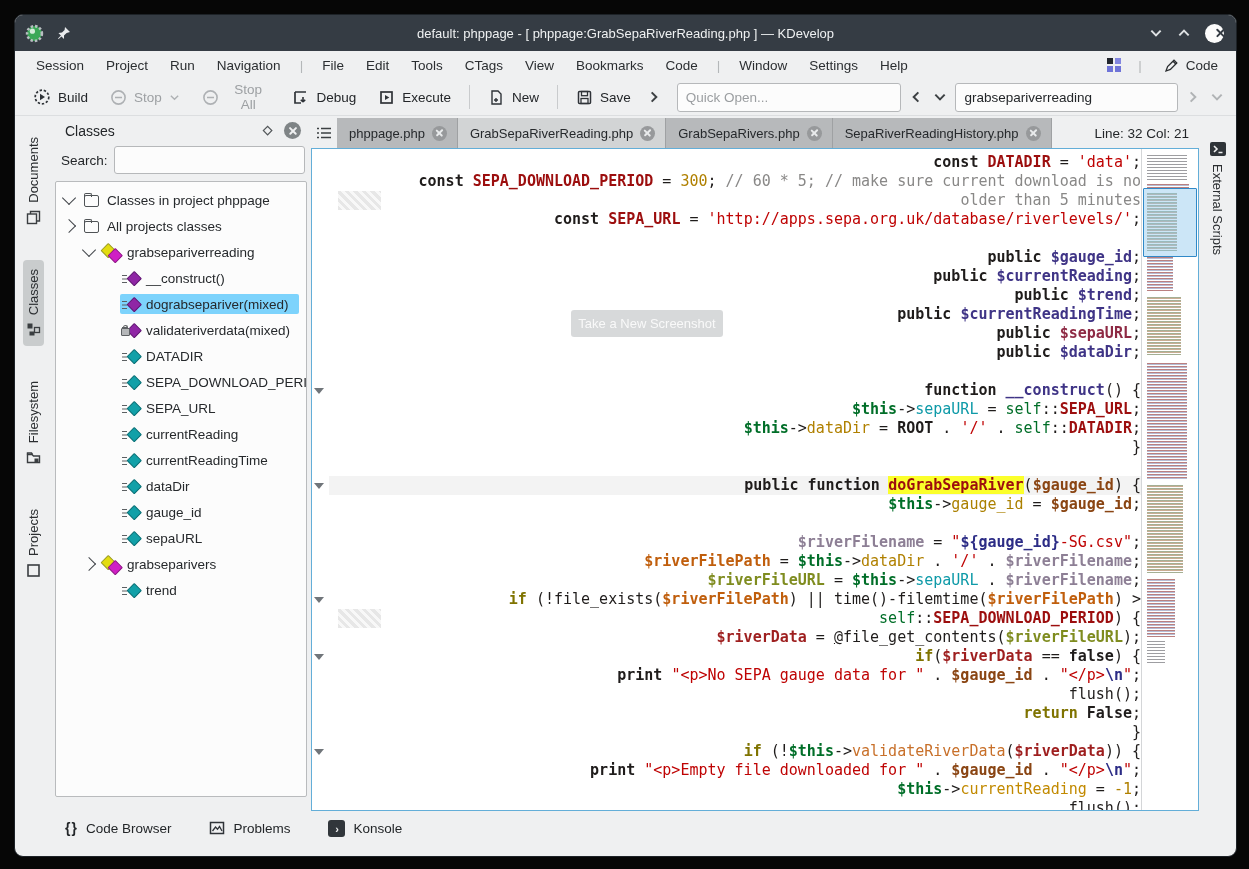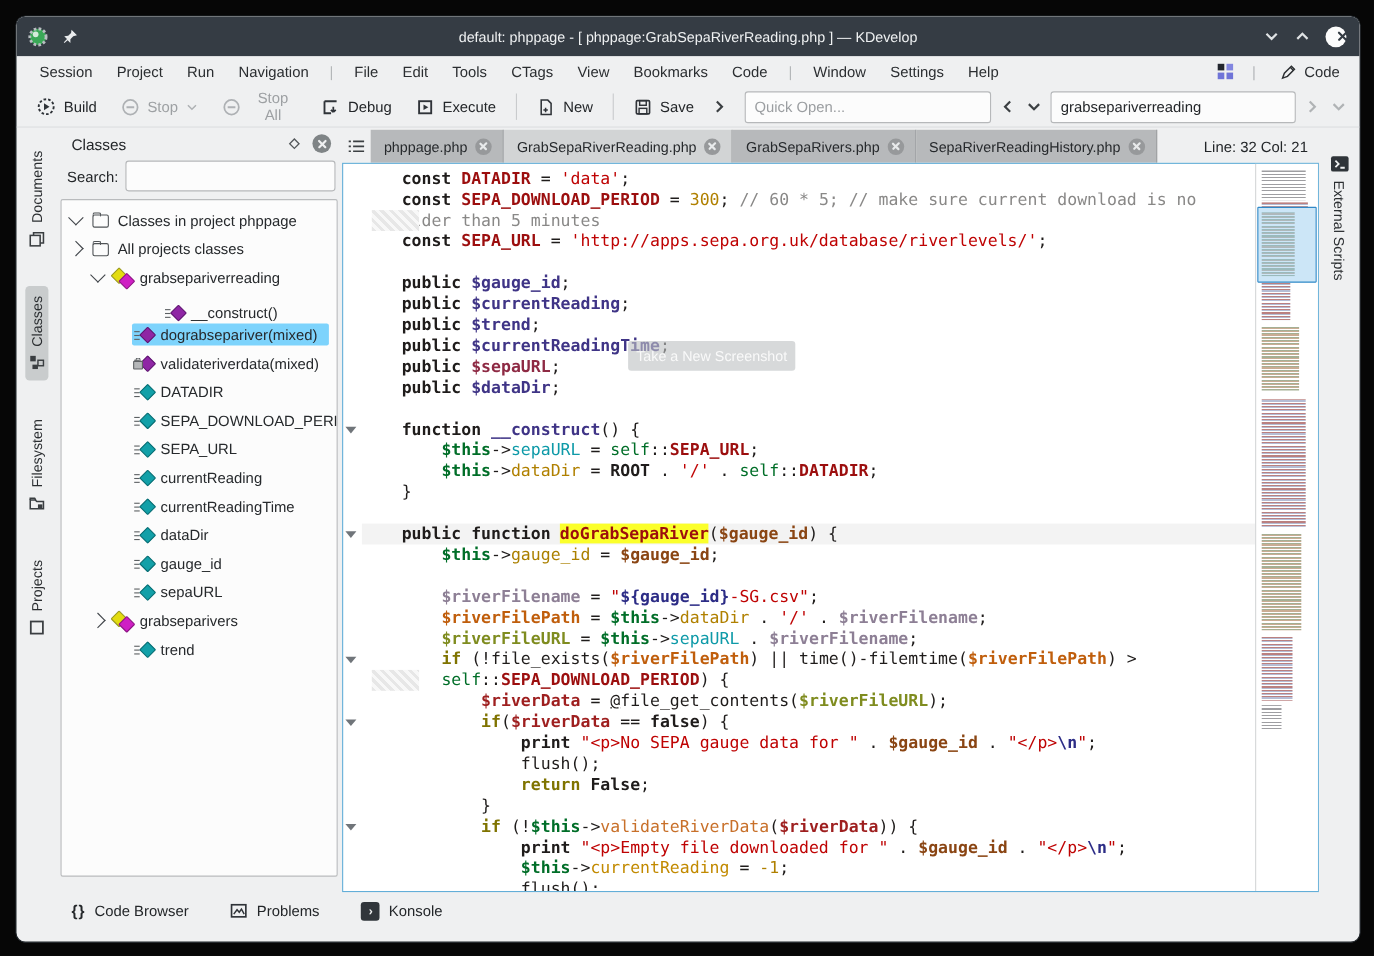--- a/index.html
+++ b/index.html
@@ -99,21 +99,21 @@
   .tab-close b{position:absolute;left:3.1px;top:6.6px;width:8.5px;height:1.5px;background:#e8eaeb;border-radius:1px;}
   .tab-close b:nth-child(1){transform:rotate(45deg);} .tab-close b:nth-child(2){transform:rotate(-45deg);}
   .linecol{margin-left:auto;font-size:13.5px;color:#232629;padding:0 10px;align-self:center;}
   .viewport{flex:1;display:flex;border:1px solid #63aed8;background:#ffffff;min-height:0;}
   .code{flex:1;overflow:hidden;padding-top:4px;font-family:"DejaVu Sans Mono", monospace;
         font-size:15px;line-height:19px;}
   .cl{height:19px;display:flex;position:relative;}
   .gutter{width:17px;flex:none;position:relative;}
   .gutter .tri{position:absolute;left:2px;top:7px;width:0;height:0;border:5px solid transparent;
                border-top:6px solid #70757a;}
-  .lt{flex:1;white-space:pre;position:relative;}
+  .lt{flex:1;white-space:pre;position:relative;text-align:right;}
   .cl.cur .lt{background:#f3f3f3;}
   .hatch{position:absolute;left:9px;top:0;width:43px;height:19px;
          background:repeating-linear-gradient(45deg,#e7e7e7 0 3px,#f8f8f8 3px 6px);}
   .caret{display:inline-block;width:0px;border-left:1.7px solid #000;height:16px;vertical-align:-3px;margin-right:-1.7px;}
 
   
   .minimap{width:56px;flex:none;position:relative;background:#ffffff;border-left:1px solid #d4d6d8;}
   .mc{position:absolute;left:5px;}
   .g1{background:repeating-linear-gradient(180deg,rgba(125,125,130,.75) 0 1px,transparent 1px 3px);}
   .g2{background:repeating-linear-gradient(180deg,rgba(150,60,60,.65) 0 1px,rgba(70,90,150,.4) 1px 2px,transparent 2px 3px);}
@@ -404,21 +404,21 @@
             <div class="trow" style="padding-left: 28px;">
               <span class="exp open"></span>
               <span class="sel-wrap">
                 <span class="ticon cls">
                   <span class="dia y"></span>
                   <span class="dia m"></span>
                 </span>
                 <span>grabsepariverreading</span>
               </span>
             </div>
-            <div class="trow" style="padding-left: 48px; flex-direction: column;">
+            <div class="trow" style="padding-left: 48px;">
               <span class="exp none"></span>
               <span class="sel-wrap">
                 <span class="ticon method">
                   <span class="lines3"></span>
                   <span class="dia"></span>
                 </span>
                 <span>__construct()</span>
               </span>
             </div>
             <div class="trow selected" style="padding-left: 48px;">

